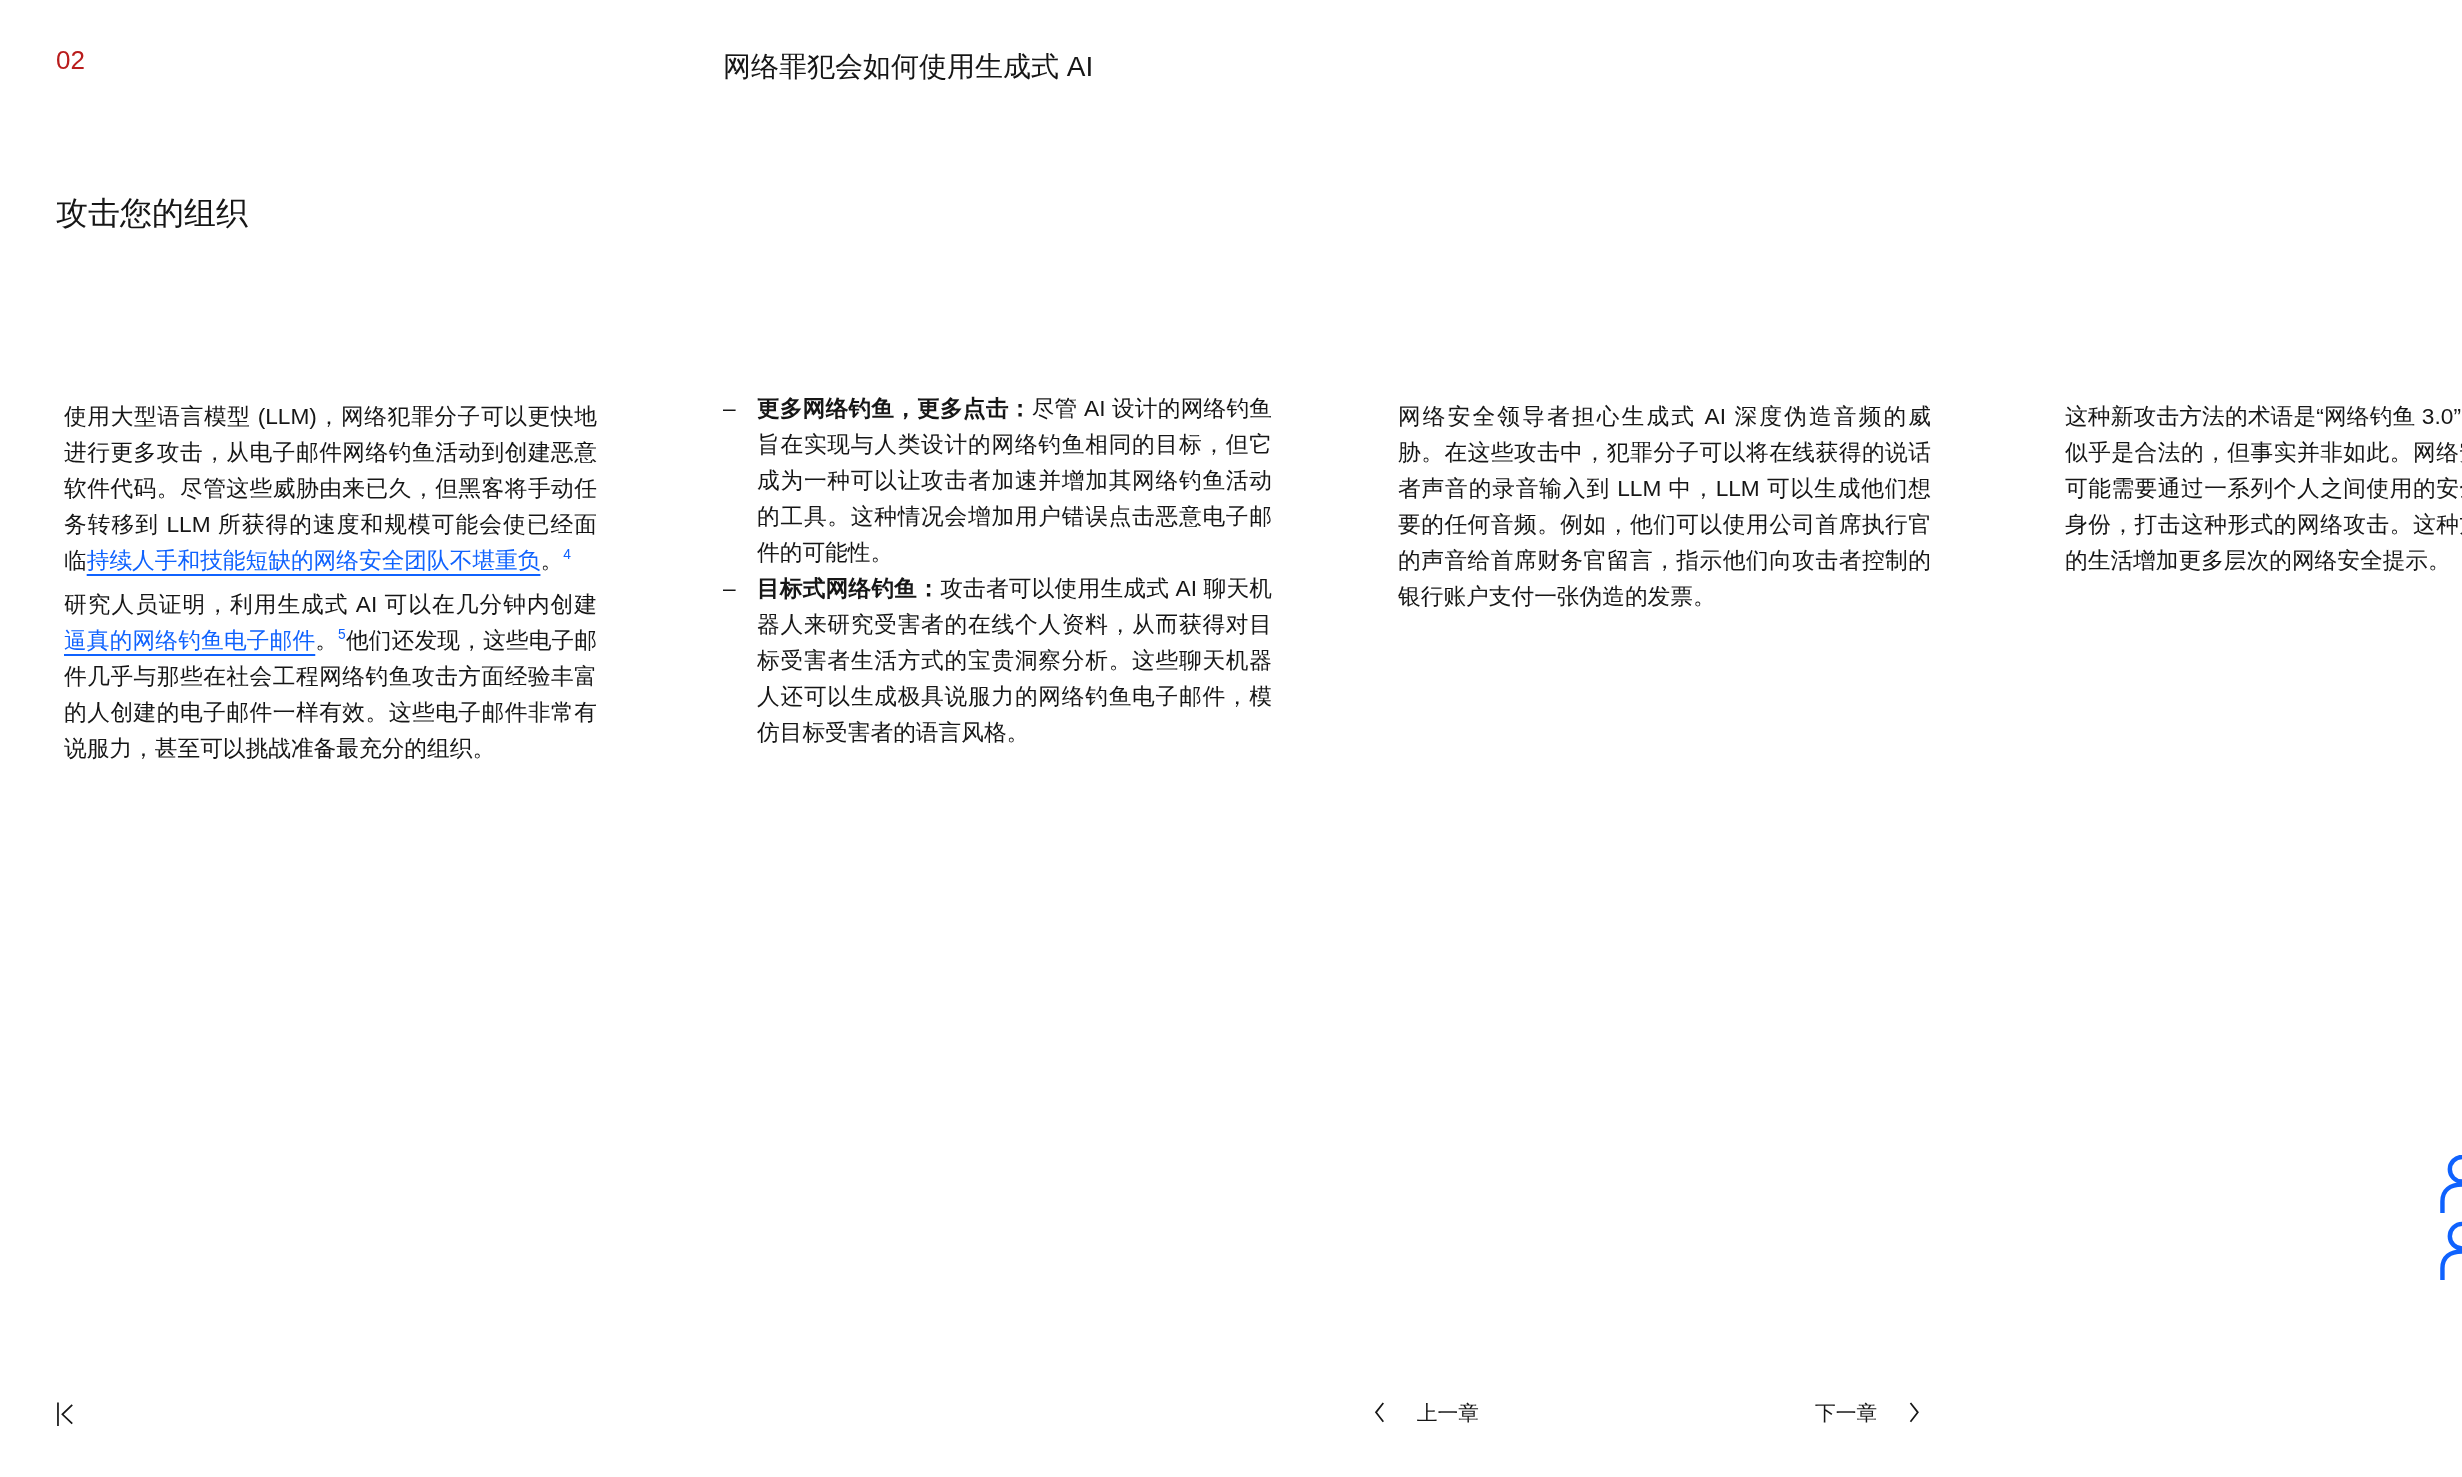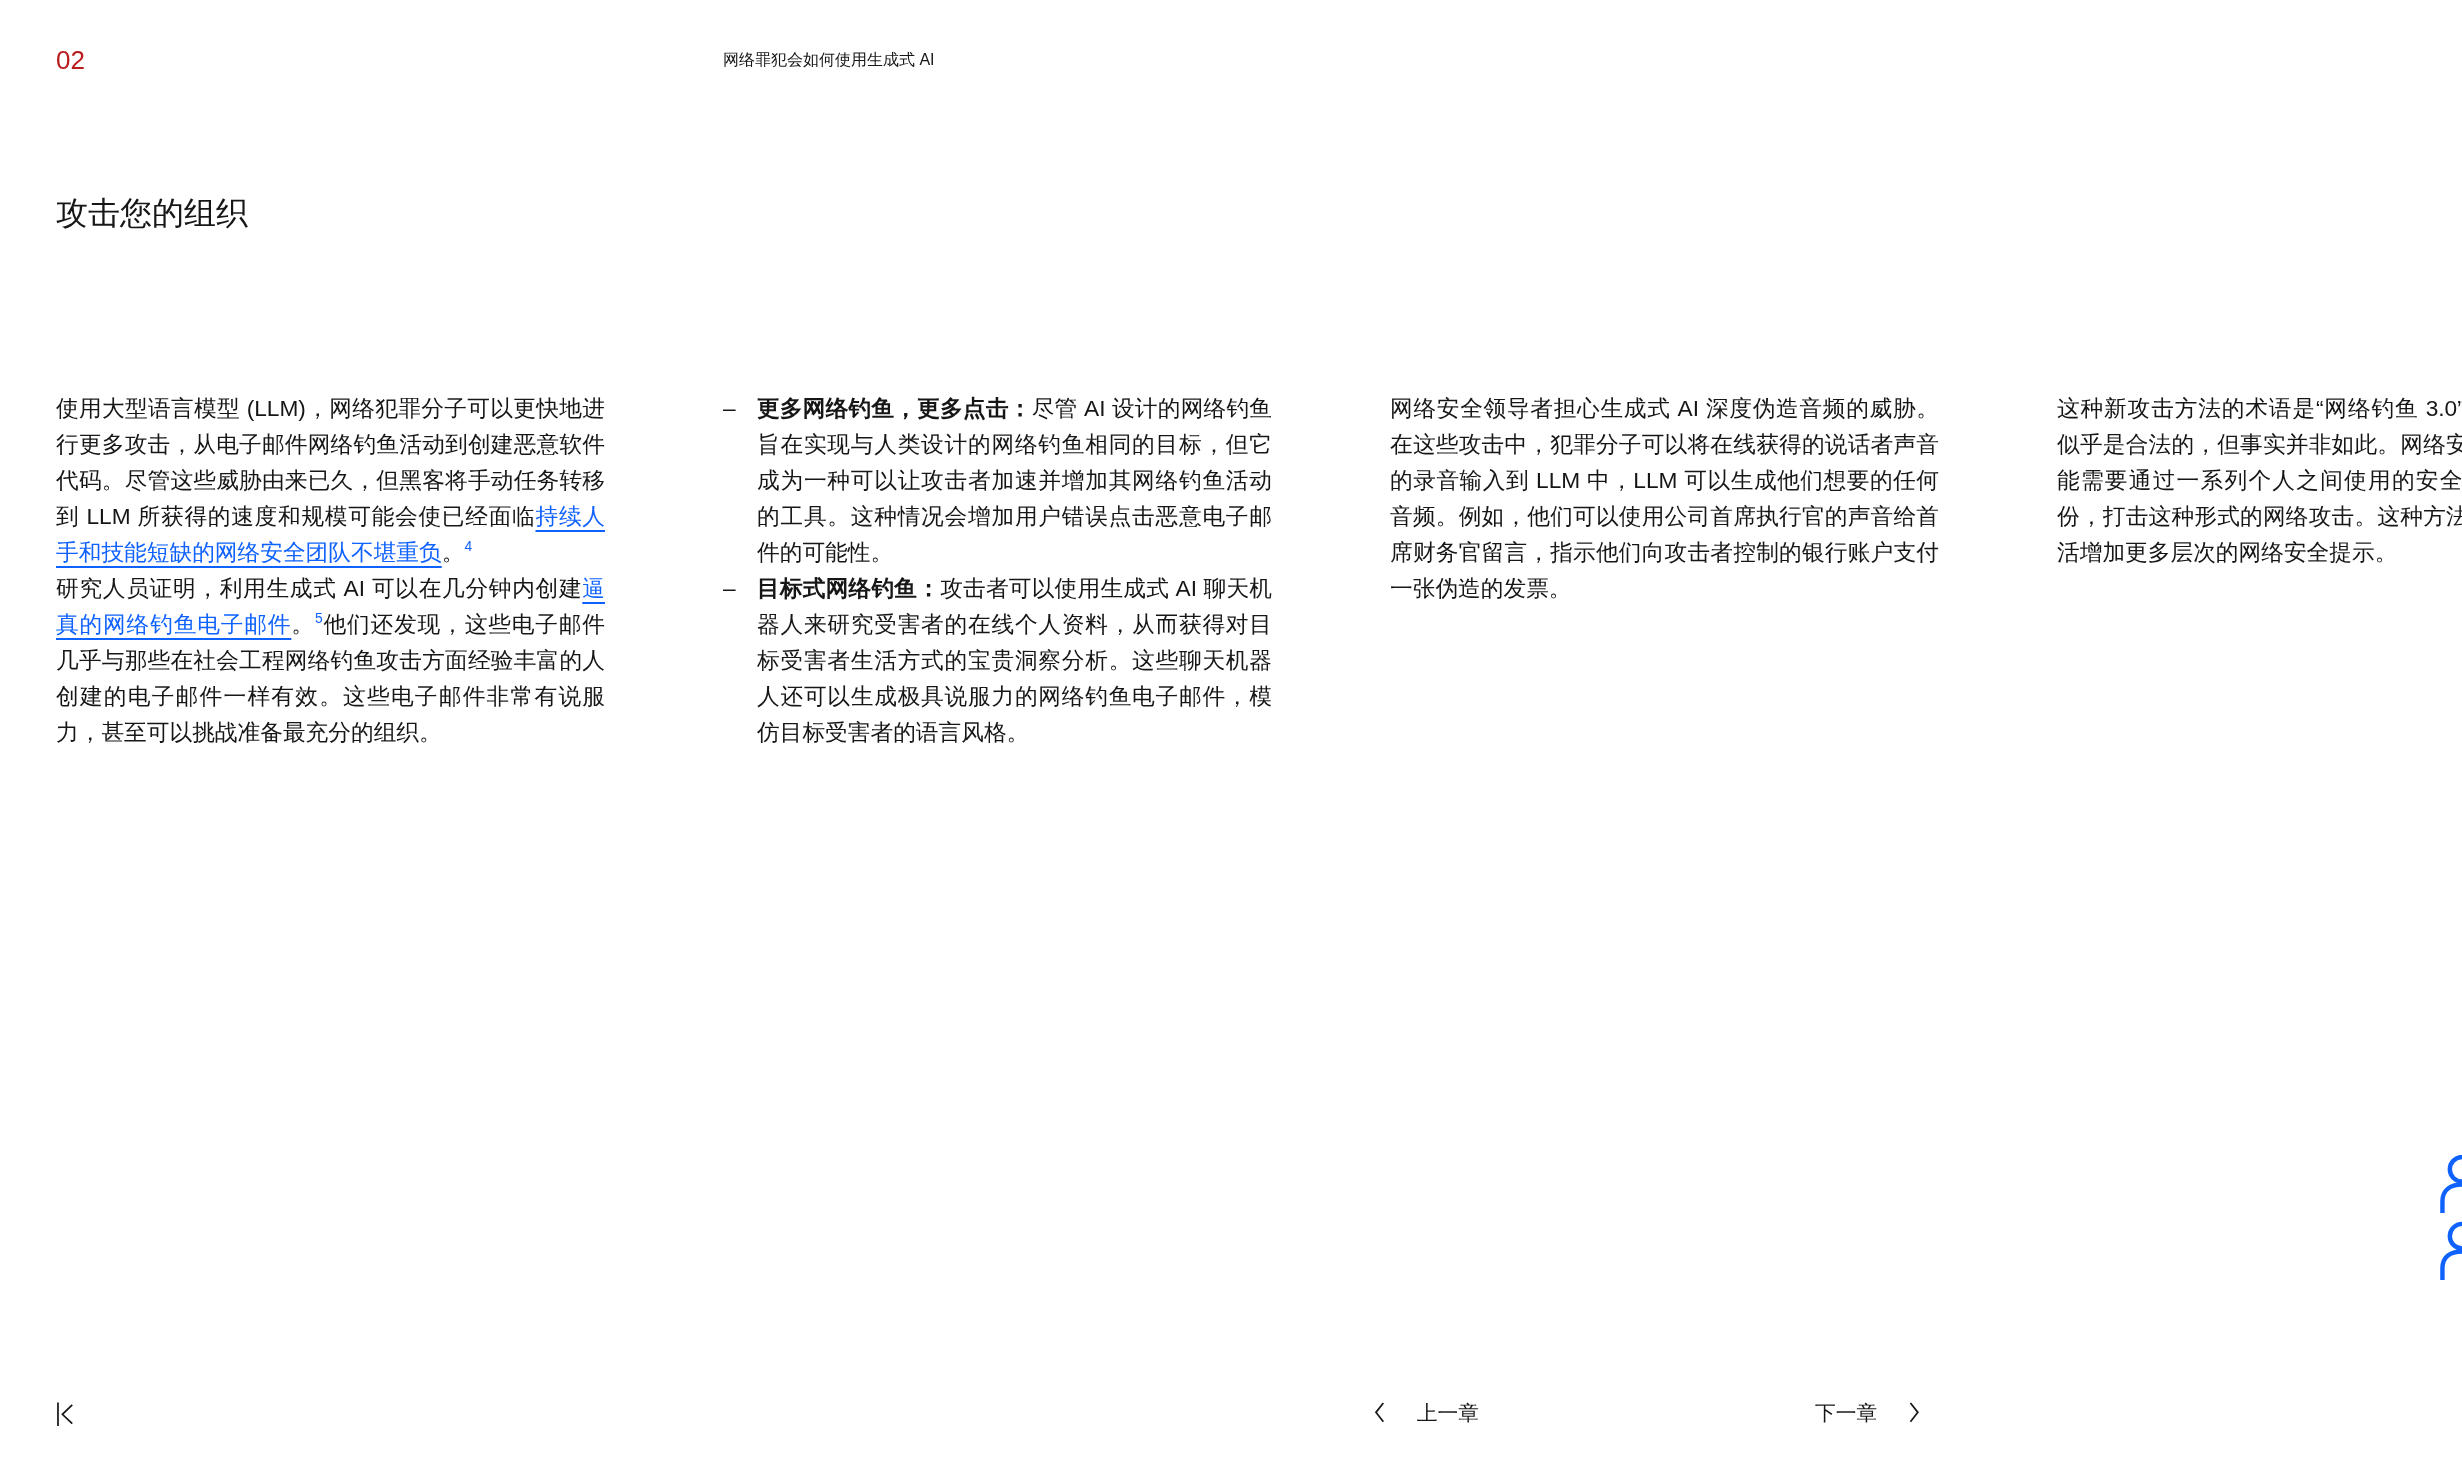--- a/index.html
+++ b/index.html
@@ -22,21 +22,21 @@
     left: 56px;
     top: 47px;
     font-size: 26px;
     line-height: 1;
     color: #b91c1c;
   }
   .header-title {
     position: absolute;
     left: 723px;
     top: 50px;
-    font-size: 16px;
+    font-size: 28px;
     line-height: 1.2;
     color: #161616;
   }
   .section-title {
     position: absolute;
     left: 56px;
     top: 194px;
     font-size: 32px;
     line-height: 1.2;
     font-weight: 300;
@@ -51,21 +51,21 @@
     width: 2551px;
     display: grid;
     grid-template-columns: repeat(4, 549px);
     column-gap: 118px;
   }
   .col {
     font-size: 22.7px;
     line-height: 36px;
     text-align: justify;
   }
-  .col p { margin: 0; }
+  .col p { margin: 8px; }
   .col .gap-above { margin-top: 36px; }
   .body-heading {
     font-weight: 700;
     margin: 0;
   }
   .col1-heading { margin-top: 36px; }
 
   a.doclink {
     color: #0f62fe;
     text-decoration: underline;

